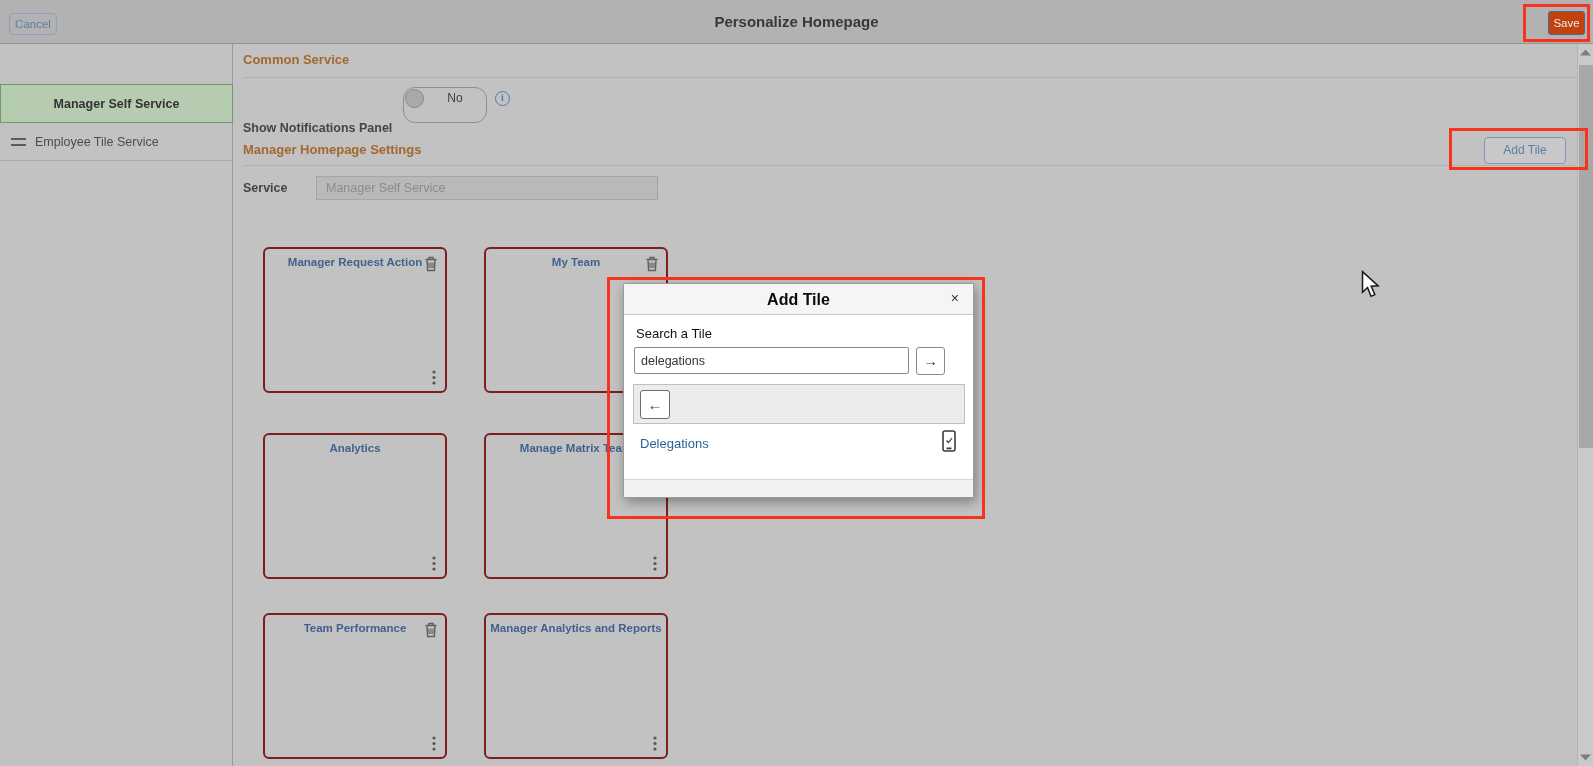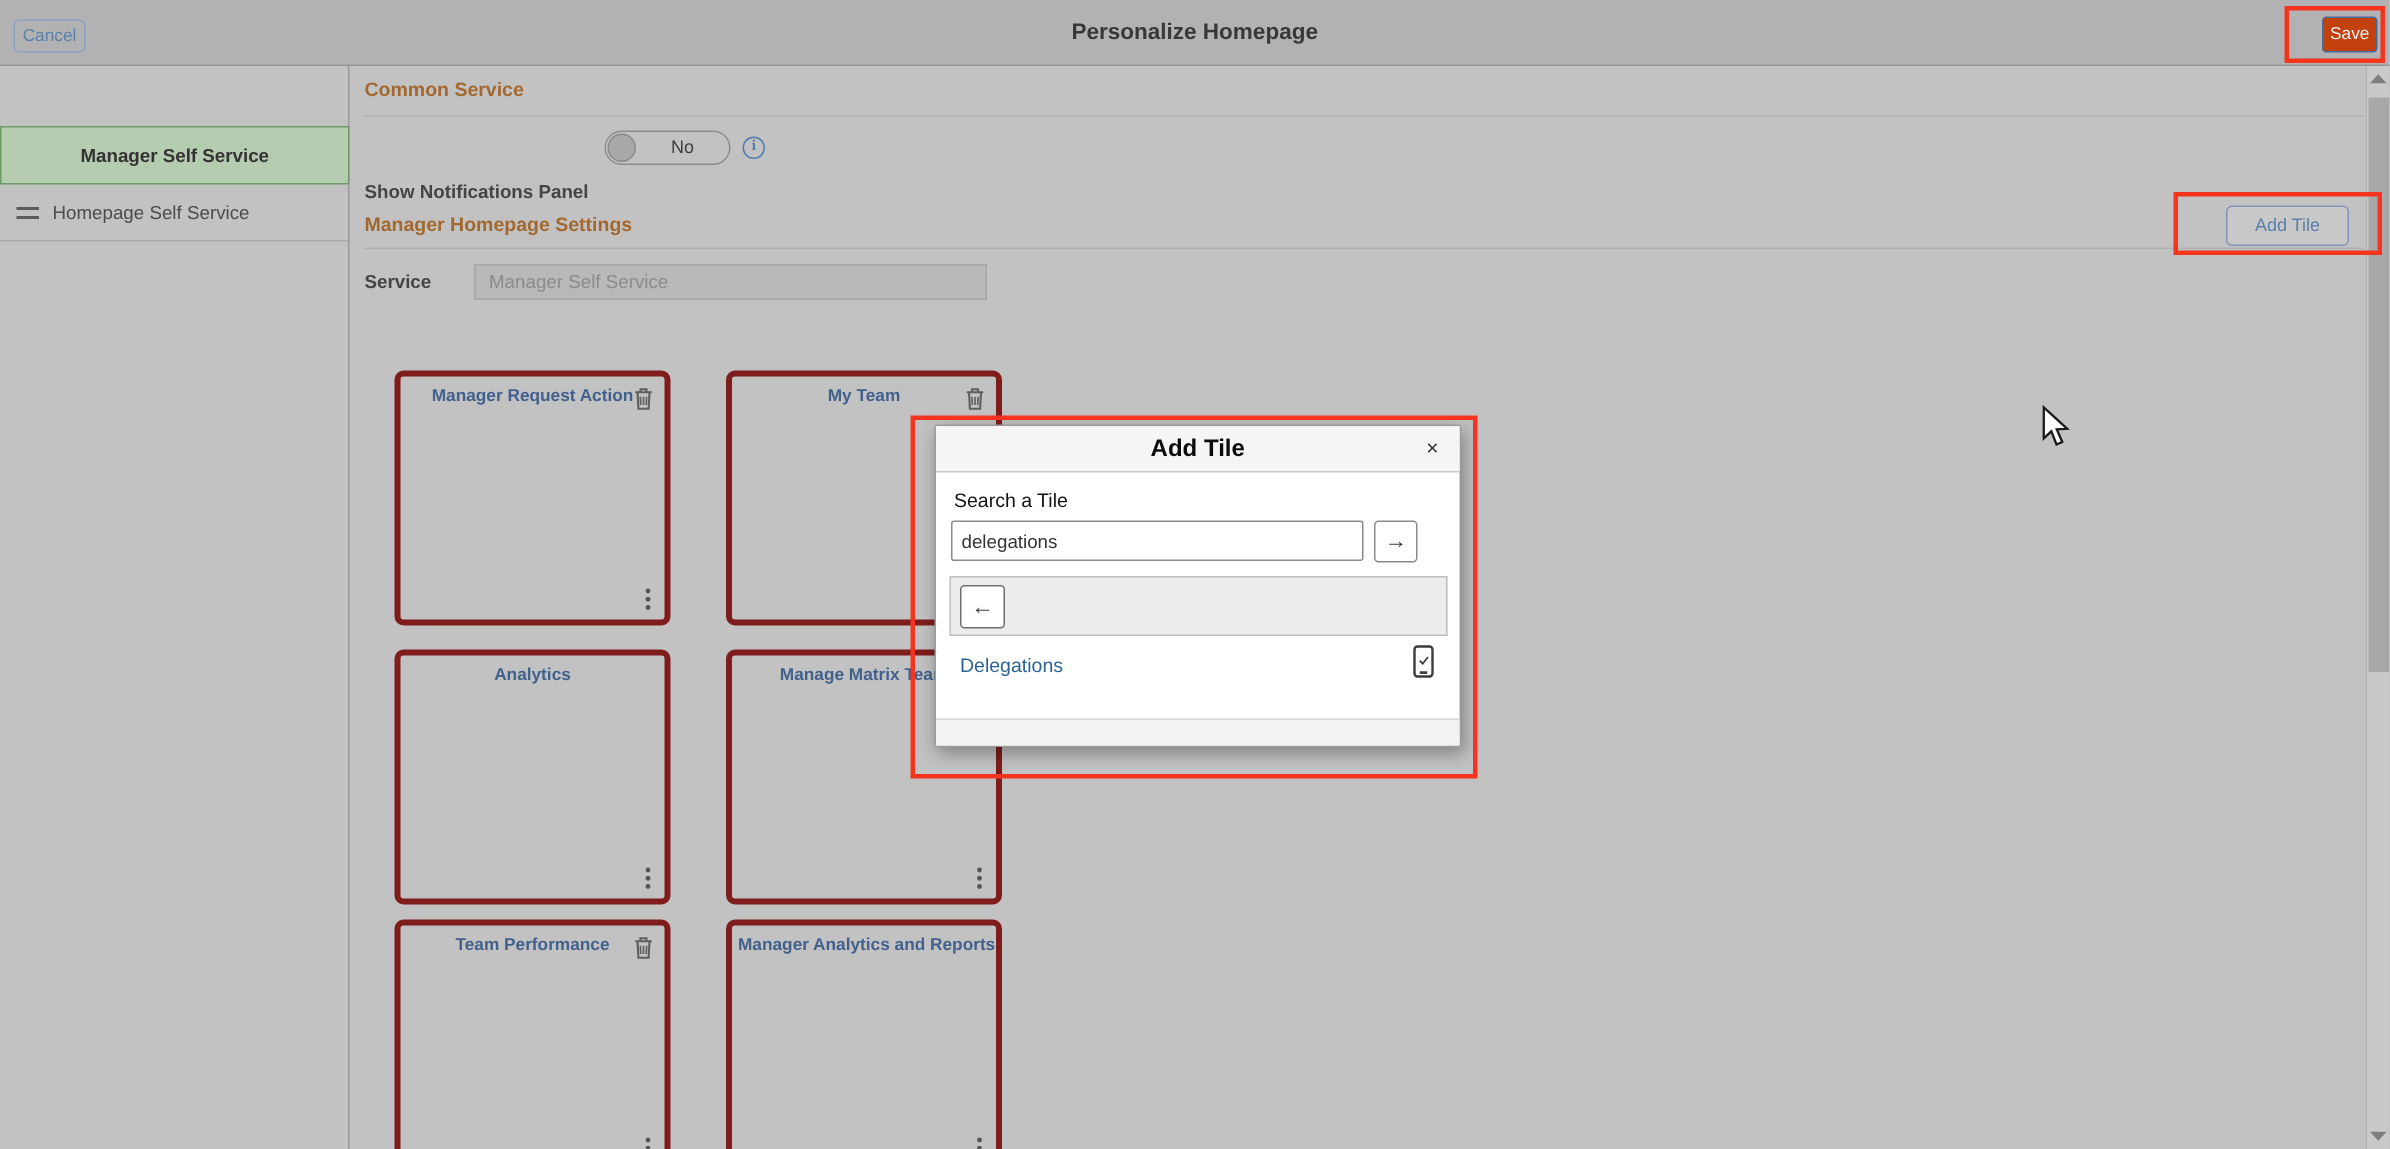--- a/index.html
+++ b/index.html
@@ -40,40 +40,40 @@
   .side-item{left:0;top:79px;width:232px;height:38px;box-sizing:border-box;
     border-bottom:1px solid #aaaaaa;color:#4c4c4c;font-size:12.5px;
     display:flex;align-items:center;padding-left:11px;}
   .drag-handle{width:15px;height:8px;margin-right:9px;border-top:2px solid #5c5c5c;border-bottom:2px solid #5c5c5c;box-sizing:border-box;}
 
   
   .section-heading{font-size:13px;font-weight:bold;color:#a2682f;}
   .hdivider{height:1px;background:#b0b0b0;}
   .label-bold{font-size:12.5px;font-weight:bold;color:#454545;}
 
-  .toggle{left:403px;top:87px;width:84px;height:23px;box-sizing:border-box;
+  .toggle{left:403px;top:87px;width:84px;height:36px;box-sizing:border-box;
     border:1px solid #8d8d8d;border-radius:12px;}
   .toggle-knob{left:1px;top:1px;width:19px;height:19px;border-radius:50%;
     background:#a9a9a9;border:1px solid #8a8a8a;box-sizing:border-box;}
   .toggle-label{left:26px;top:0;width:50px;height:21px;line-height:21px;text-align:center;
     font-size:12px;color:#3f3f3f;}
   .info-icon{left:495px;top:91px;width:15px;height:15px;border:1.5px solid #4f7cab;border-radius:50%;
     box-sizing:border-box;color:#4f7cab;font-size:10px;font-weight:bold;text-align:center;line-height:12px;
     font-family:"Liberation Serif",serif;}
 
   .homepage-input{left:316px;top:176px;width:342px;height:24px;box-sizing:border-box;
     background:#b9b9b9;border:1px solid #a5a5a5;color:#8b8b8b;font-size:12.5px;padding:0 0 0 9px;
     font-family:"Liberation Sans",sans-serif;}
   .btn-add-tile{left:1484px;top:137px;width:82px;height:27px;box-sizing:border-box;
     background:#c8c8c8;border:1px solid #8196b8;border-radius:4px;color:#5b80ab;font-size:12px;
     text-align:center;line-height:25px;}
 
   
-  .tile{position:absolute;width:184px;height:170px;box-sizing:border-box;
-    border:4px solid #7f1d1d;border-radius:6px;z-index:1;}
+  .tile{position:absolute;width:184px;height:146px;box-sizing:border-box;
+    border:2px solid #7f1d1d;border-radius:6px;z-index:1;}
   .tile-title{margin-top:7px;padding:0 4px;text-align:center;font-size:11.5px;font-weight:bold;
     color:#42618d;white-space:nowrap;overflow:hidden;}
   .tile-trash{position:absolute;right:7px;top:7px;}
   .tile-dots{position:absolute;right:9px;bottom:6px;}
 
   
   .modal{left:623px;top:283px;width:351px;height:215px;background:#ffffff;z-index:40;
     border:1px solid #9b9b9b;box-sizing:border-box;border-radius:2px;
     box-shadow:2px 4px 12px rgba(0,0,0,0.35);}
   .modal-header{left:0;top:0;width:100%;height:31px;background:#f5f5f5;border-bottom:1px solid #c9c9c9;box-sizing:border-box;}
@@ -109,21 +109,21 @@
 <div class="abs topbar-title">Personalize Homepage</div>
 <div class="abs btn-cancel">Cancel</div>
 <div class="abs btn-save">Save</div>
 
 <div class="abs sidebar">
   <div class="abs side-item-selected">
     <span>Manager Self Service</span>
   </div>
   <div class="abs side-item">
     <span class="drag-handle"></span>
-    <span>Homepage Self Service</span>
+    <span>Employee Tile Service</span>
   </div>
 </div>
 
 <div class="abs section-heading" style="left:243px;top:52px;">Common Service</div>
 <div class="abs hdivider" style="left:243px;top:77px;width:1333px;"></div>
 
 <div class="abs label-bold" style="left:243px;top:105px;margin-top:16px;">Show Notifications Panel</div>
 <div class="abs toggle">
   <div class="abs toggle-knob"></div>
   <div class="abs toggle-label">No</div>

